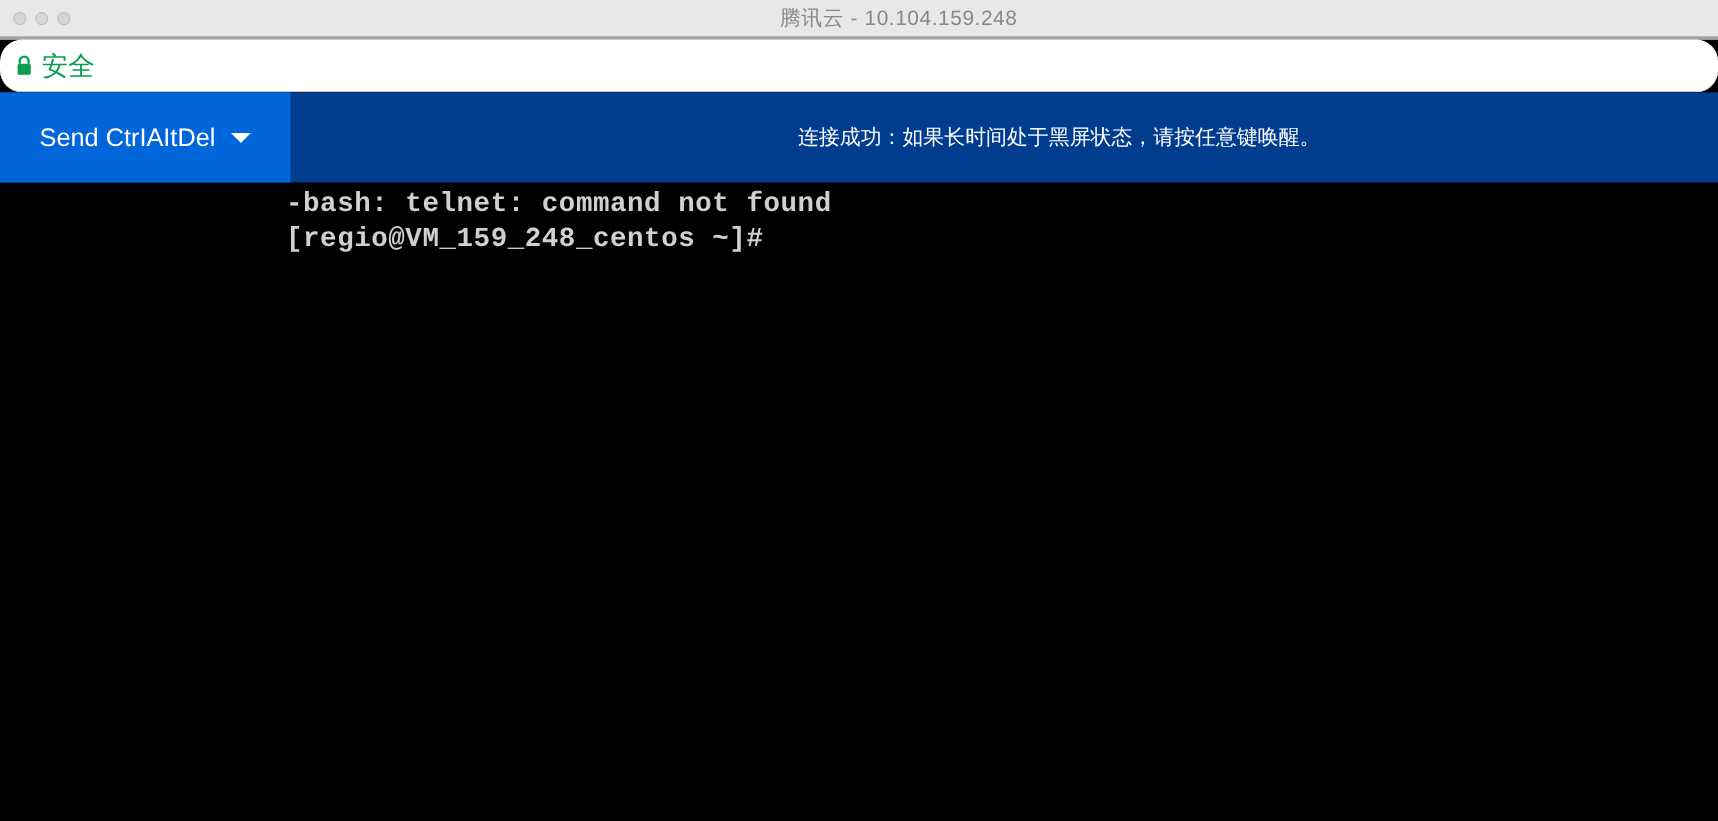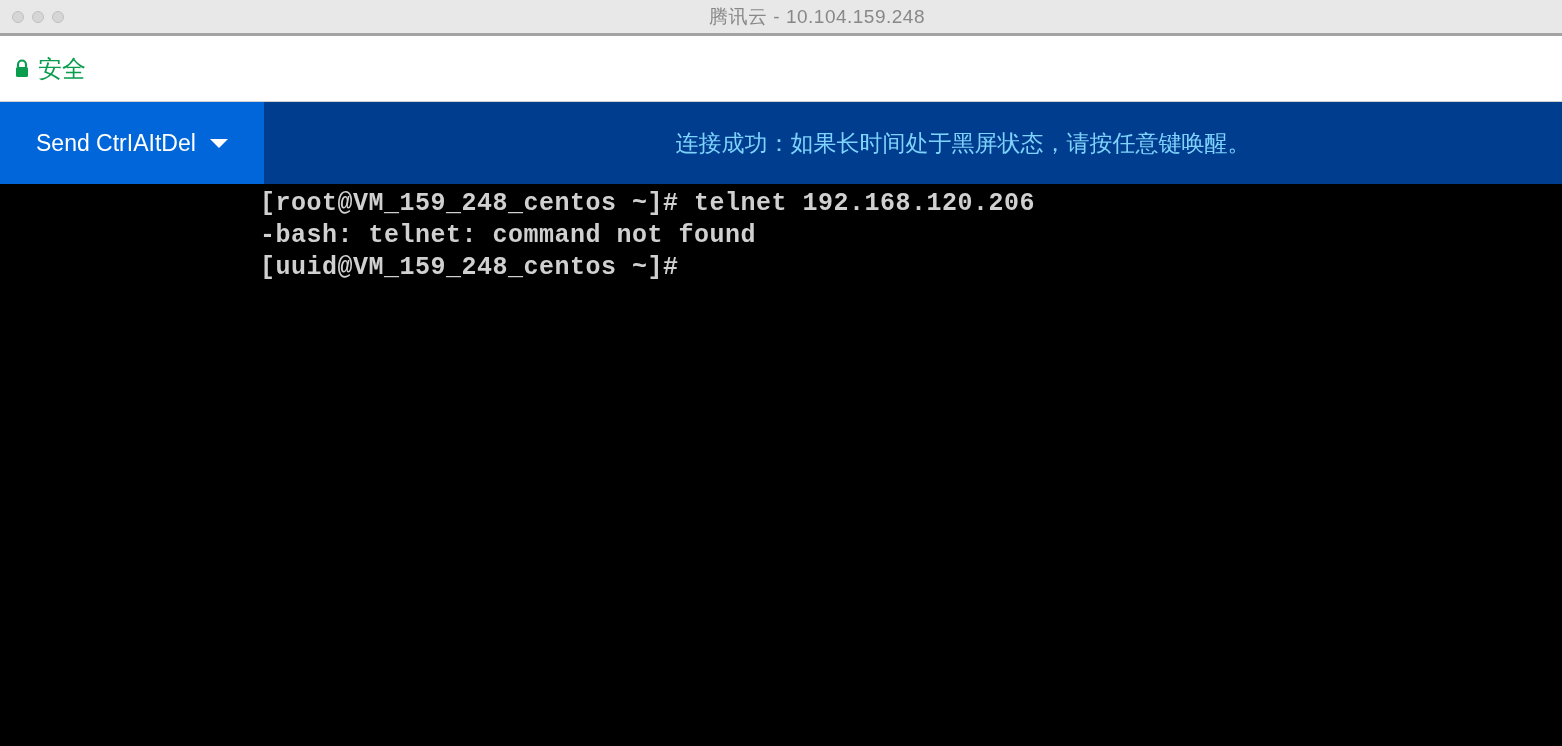--- a/index.html
+++ b/index.html
@@ -37,26 +37,27 @@
     .window-title {
       flex: 1;
       text-align: center;
       color: #888;
       font-size: 19px;
       font-weight: 400;
       letter-spacing: 0.5px;
     }
     .address-bar {
       background: #fff;
-      height: 66px;
+      height: 48px;
       display: flex;
       align-items: center;
       padding: 0 14px;
       border-bottom: 1px solid #d0d0d0;
       font-size: 24px;
+      border-radius: 20px;
     }
     .lock-icon {
       color: #0a9d4e;
       font-size: 20px;
       margin-right: 8px;
       display: flex;
       align-items: center;
     }
     .secure-label {
       color: #0a9d4e;
@@ -99,22 +100,22 @@
       height: 0;
       border-left: 9px solid transparent;
       border-right: 9px solid transparent;
       border-top: 9px solid #fff;
     }
     .status-message {
       flex: 1;
       display: flex;
       align-items: center;
       justify-content: center;
-      color: #7dd3fc;
-      font-size: 23px;
+      color: #ffffff;
+      font-size: 19px;
       font-weight: 500;
       padding-left: 100px;
     }
     .terminal {
       background: #000;
       color: #d0d0d0;
       font-family: "Courier New", Consolas, monospace;
       font-size: 25px;
       font-weight: bold;
       padding: 4px 0 0 260px;
@@ -150,16 +151,15 @@
 
 <div class="app-header">
   <button class="send-button">
     <span>Send CtrIAItDel</span>
     <span class="chevron-down"></span>
   </button>
   <div class="status-message">连接成功：如果长时间处于黑屏状态，请按任意键唤醒。</div>
 </div>
 
 <div class="terminal">
-  <div class="terminal-line">[root@VM_159_248_centos ~]# telnet 192.168.120.206</div>
   <div class="terminal-line">-bash: telnet: command not found</div>
-  <div class="terminal-line">[uuid@VM_159_248_centos ~]# </div>
+  <div class="terminal-line">[regio@VM_159_248_centos ~]# </div>
 </div>
 
 </body></html>

